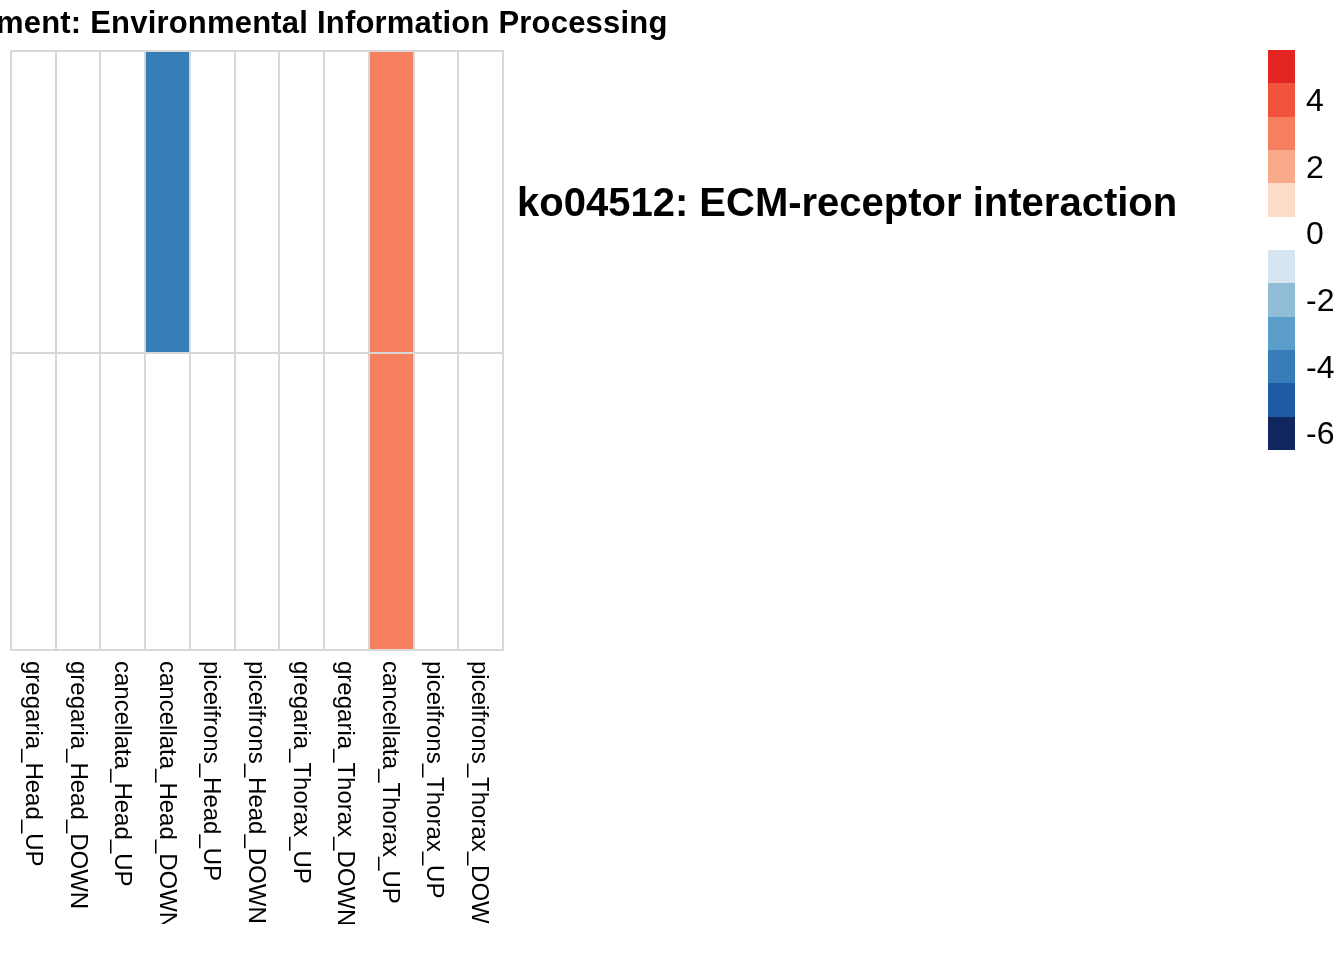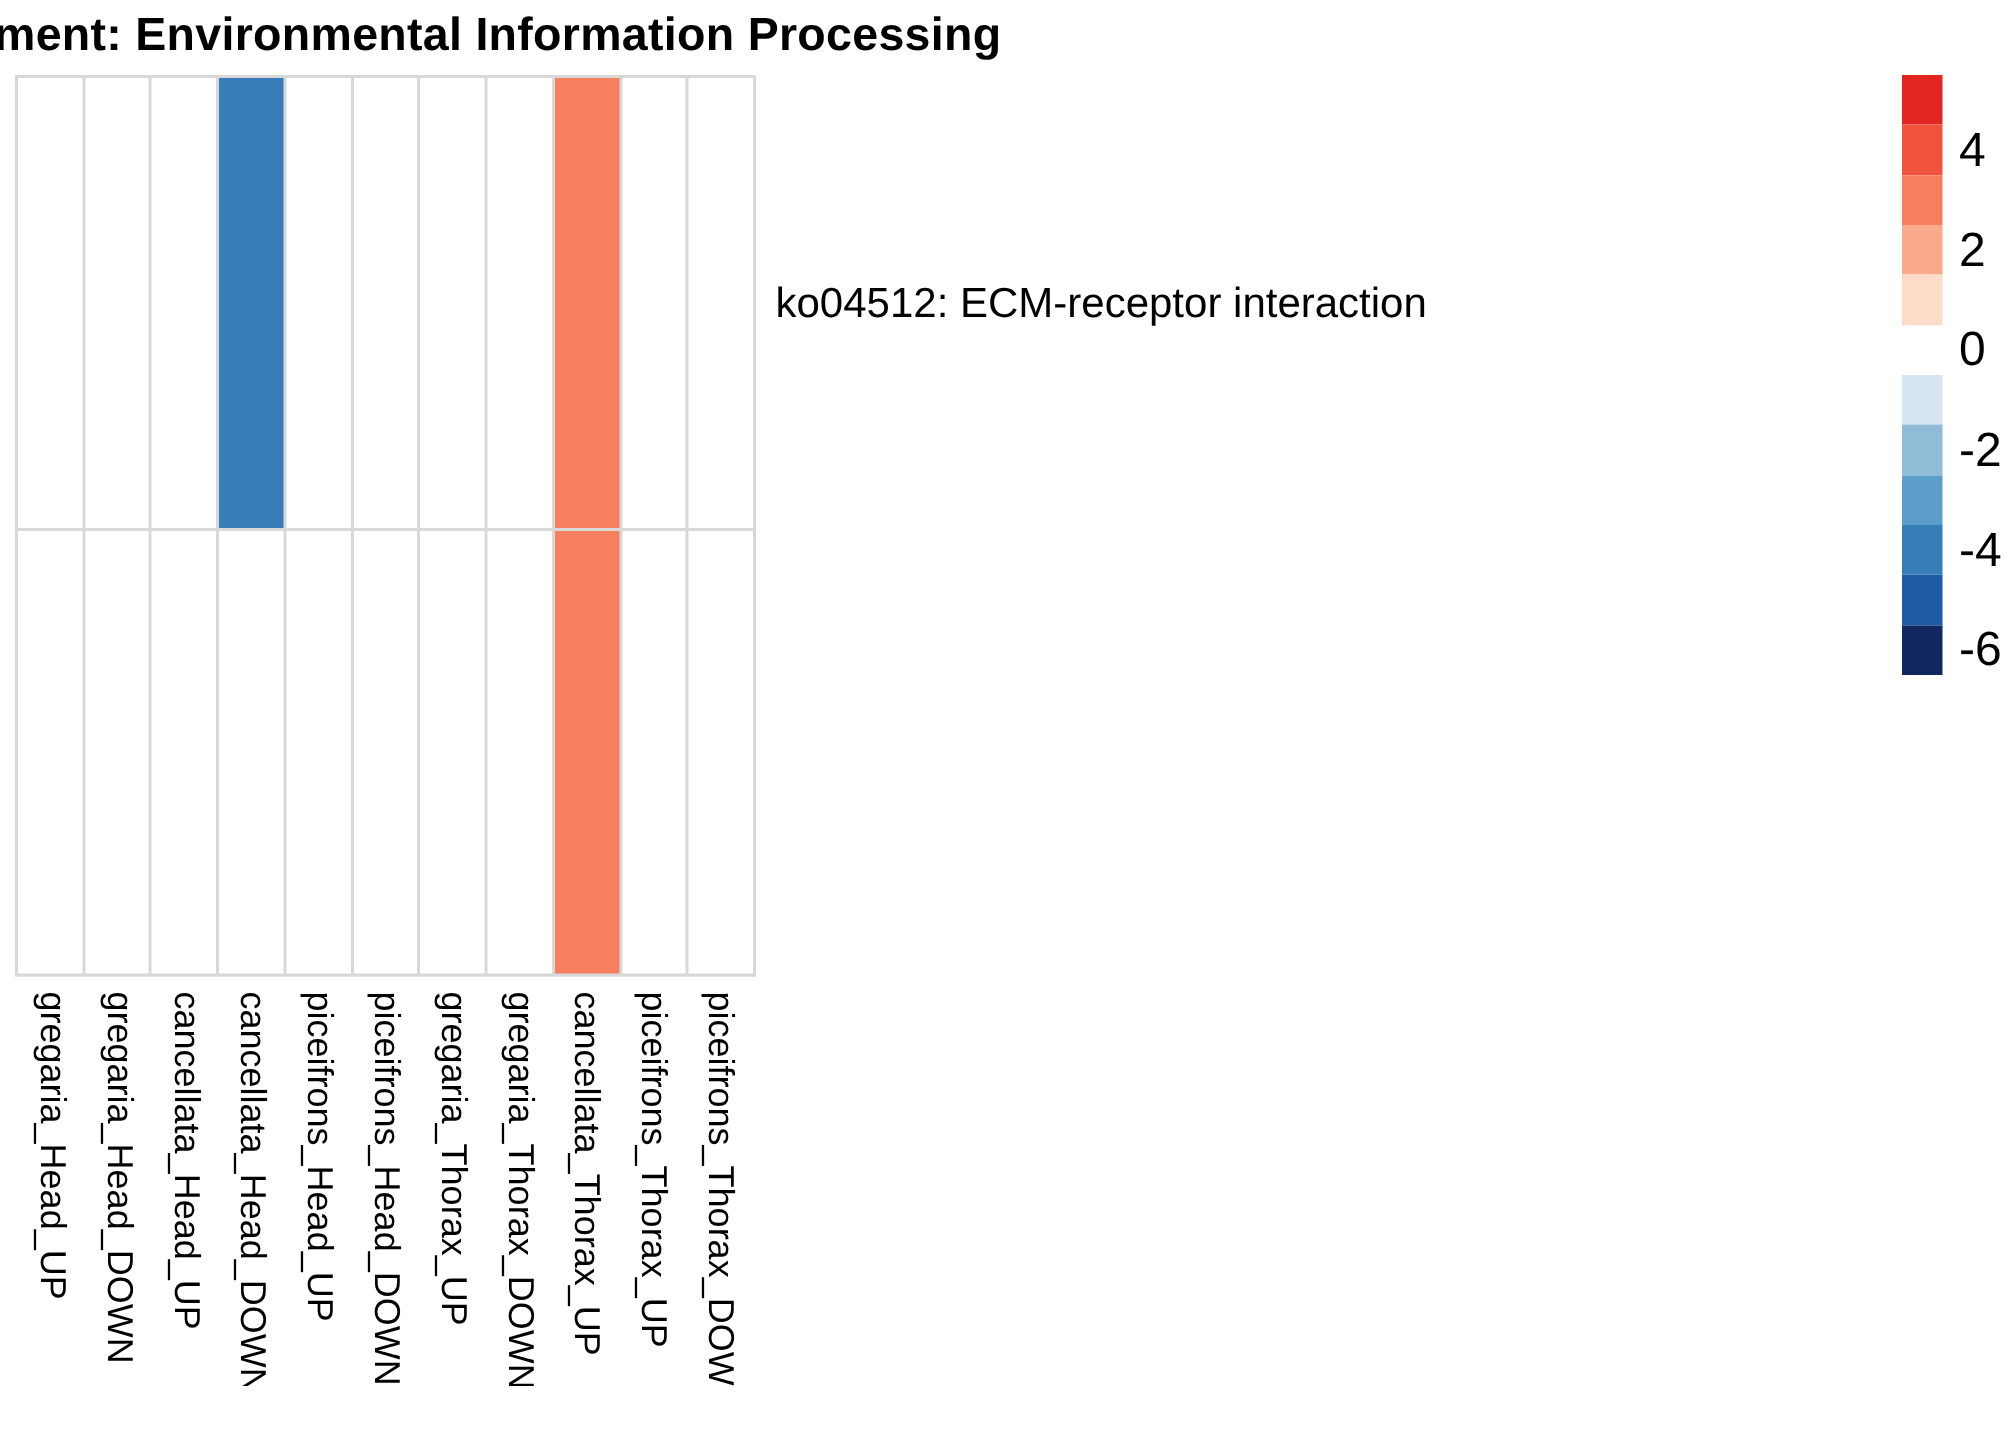--- a/index.html
+++ b/index.html
@@ -32,23 +32,24 @@
     grid-template-columns: repeat(11, 1fr);
     grid-template-rows: 300px 1fr;
     gap: 2px;
     border: 2px solid #d8d8d8;
     background: #d8d8d8;
   }
   .cell { background: #ffffff; }
   .row-label {
     position: absolute;
     left: 517px;
-    font-size: 28px;
+    font-size: 40px;
     white-space: nowrap;
     transform: translateY(-50%);
+    font-weight: bold;
   }
   .row-label.row1 { top: 202px; }
   .row-label.row2 { top: 502px; }
   .col-labels {
     position: absolute;
     left: 12px;
     top: 661px;
     width: 490px;
     height: 290px;
     display: flex;

